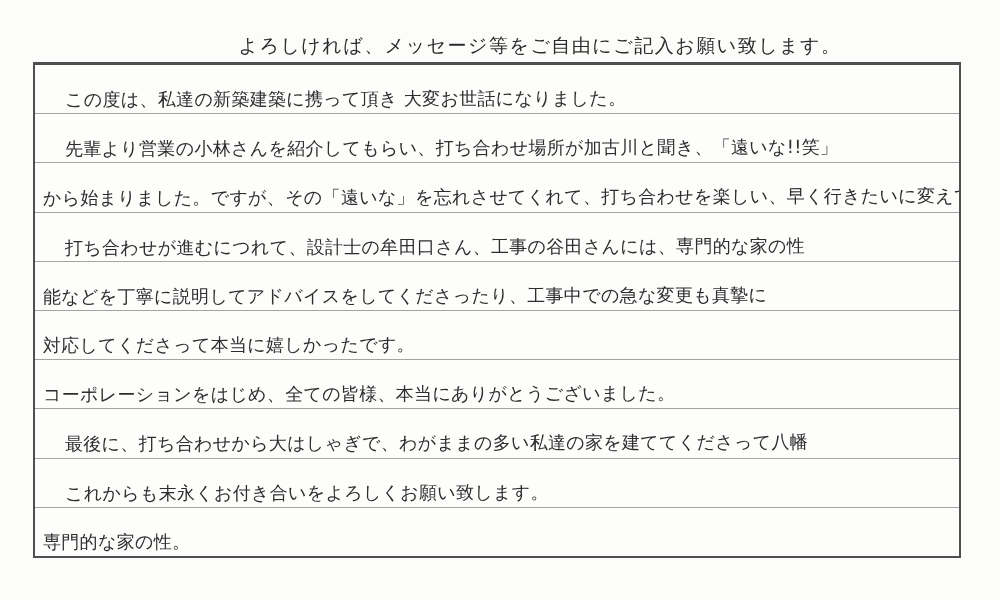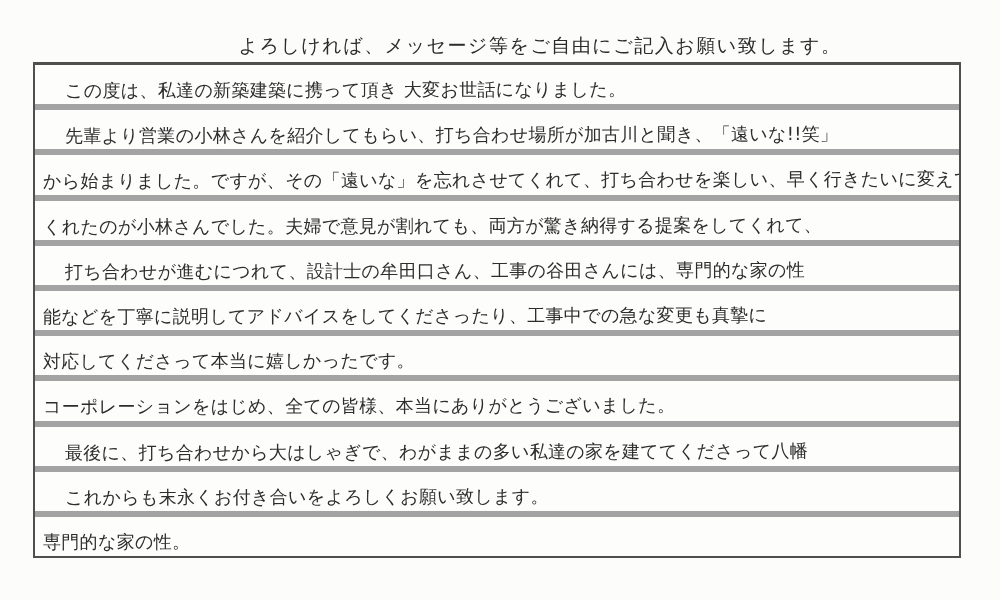--- a/index.html
+++ b/index.html
@@ -38,21 +38,21 @@
     box-sizing: border-box;
     border: 2px solid #4f4f4f;
     border-top-width: 3px;
     background: #fdfdfc;
     display: flex;
     flex-direction: column;
   }
   .row {
     flex: 1 1 0;
     box-sizing: border-box;
-    border-bottom: 6px solid #a3a3a3;
+    border-bottom: 1px solid #a3a3a3;
     display: flex;
     align-items: flex-end;
     padding: 0 6px 2px 8px;
     white-space: nowrap;
     overflow: hidden;
   }
   .row:last-child {
     border-bottom: none;
   }
   .row.indent {
@@ -78,23 +78,20 @@
 
     <div class="row indent">
       <span class="hw">この度は、私達の新築建築に携って頂き 大変お世話になりました。</span>
     </div>
     <div class="row indent">
       <span class="hw">先輩より営業の小林さんを紹介してもらい、打ち合わせ場所が加古川と聞き、「遠いな!!笑」</span>
     </div>
     <div class="row">
       <span class="hw">から始まりました。ですが、その「遠いな」を忘れさせてくれて、打ち合わせを楽しい、早く行きたいに変えて</span>
     </div>
-    <div class="row">
-      <span class="hw">くれたのが小林さんでした。夫婦で意見が割れても、両方が驚き納得する提案をしてくれて、</span>
-    </div>
     <div class="row indent">
       <span class="hw">打ち合わせが進むにつれて、設計士の牟田口さん、工事の谷田さんには、専門的な家の性</span>
     </div>
     <div class="row">
       <span class="hw">能などを丁寧に説明してアドバイスをしてくださったり、工事中での急な変更も真摯に</span>
     </div>
     <div class="row">
       <span class="hw">対応してくださって本当に嬉しかったです。</span>
     </div>
     <div class="row">

